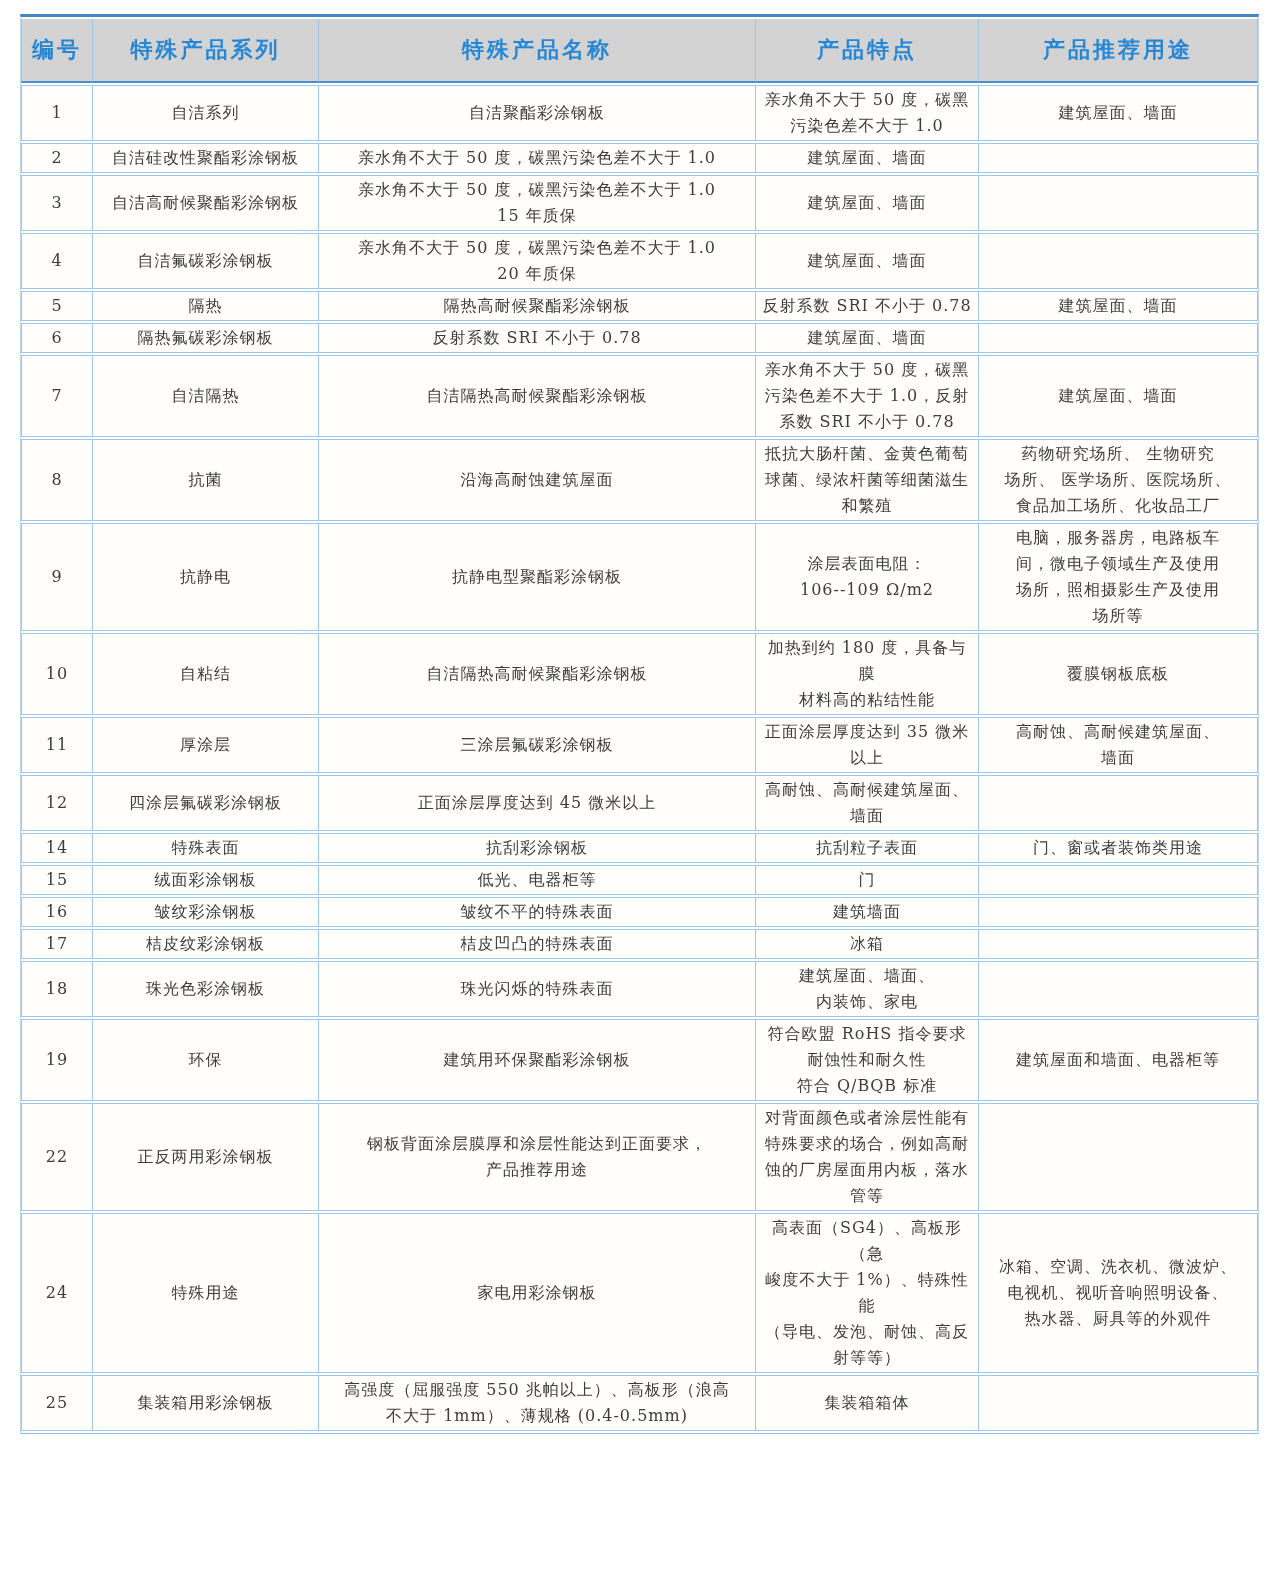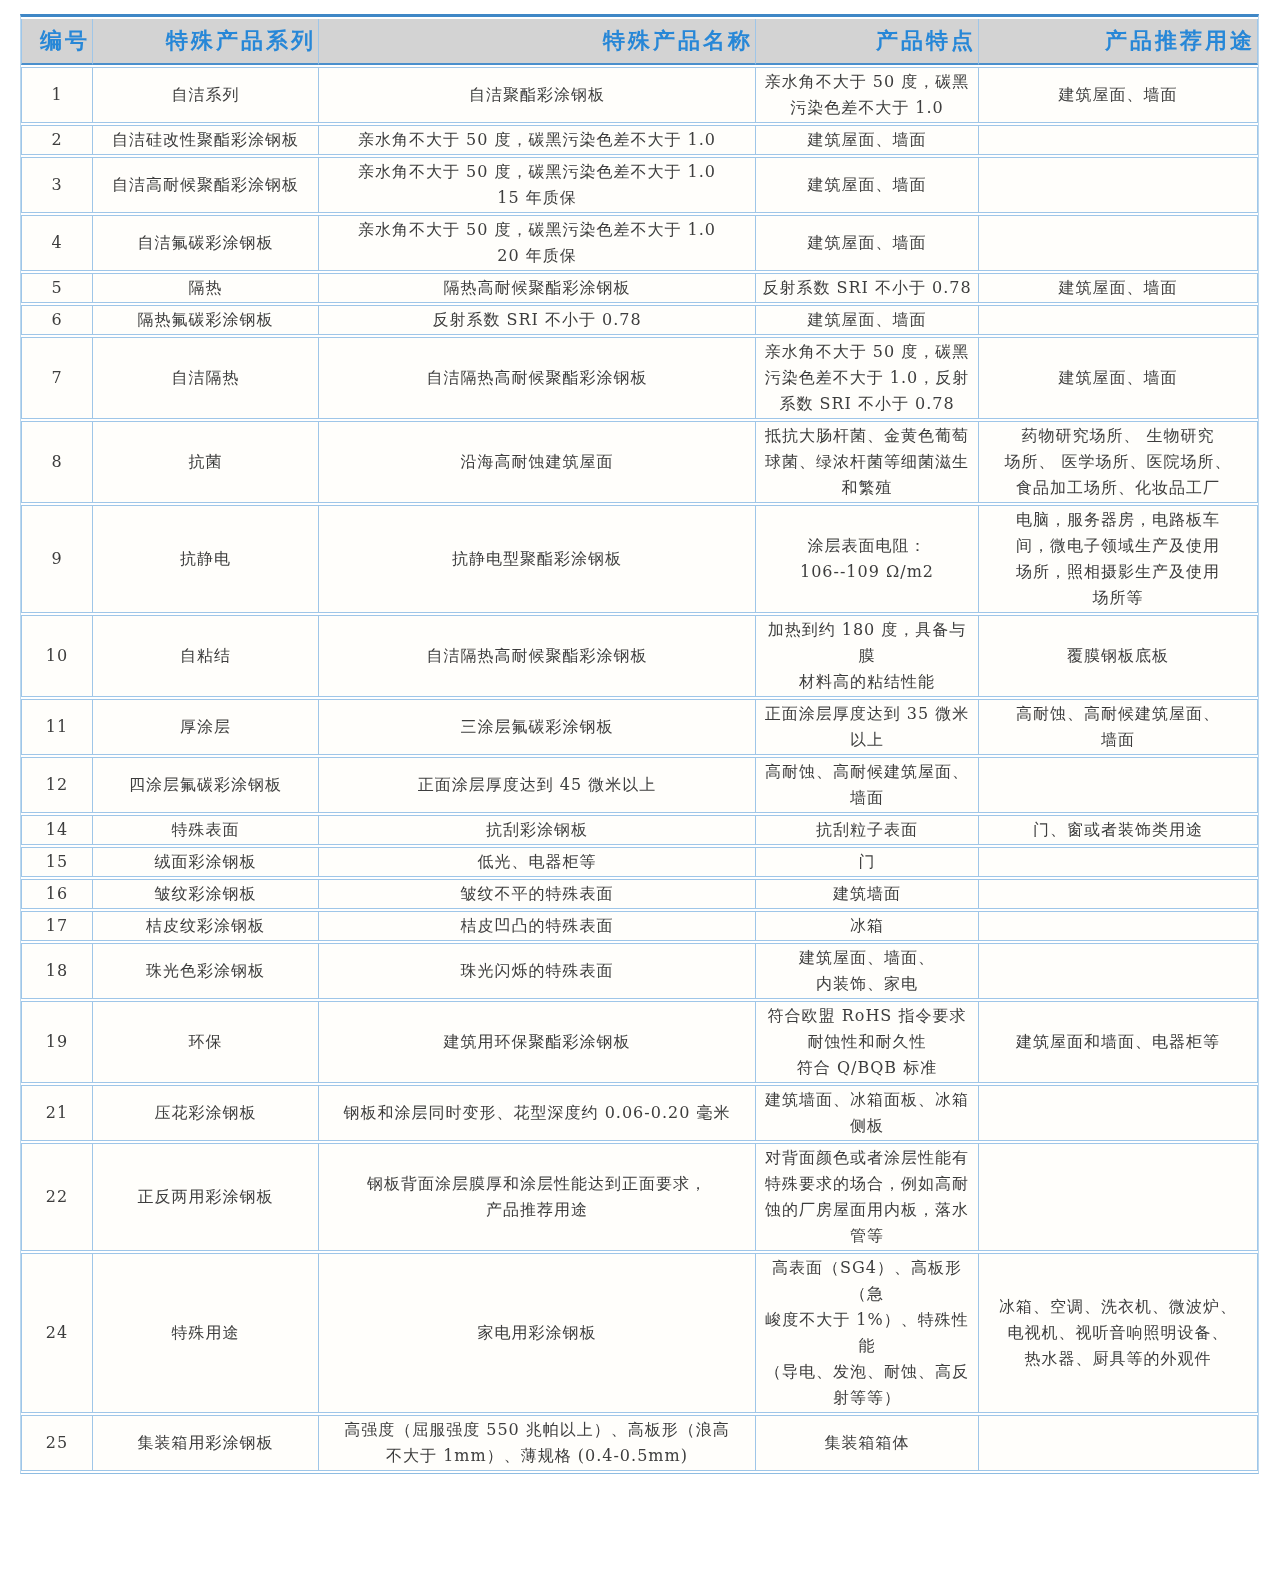--- a/index.html
+++ b/index.html
@@ -25,22 +25,22 @@
     border-left: 1px solid #bcd8ee;
     border-right: 1px solid #bcd8ee;
   }
   th {
     background: #d3d3d3;
     color: #2787d7;
     font-family: "DejaVu Sans", sans-serif;
     font-weight: bold;
     font-size: 22px;
     letter-spacing: 3px;
-    height: 46px;
-    text-align: right;
+    height: 64px;
+    text-align: center;
     vertical-align: middle;
     border-bottom: 2px solid #4a8fcc;
     border-right: 1px solid #9fc6e8;
     padding: 0 2px;
   }
   th:first-child { border-left: 1px solid #9fc6e8; }
   td {
     background: #fffefb;
     color: #3d3d3d;
     font-size: 16px;
@@ -224,28 +224,20 @@
         <tr>
     <td>19</td>
     <td>环保</td>
     <td>建筑用环保聚酯彩涂钢板</td>
     <td>符合欧盟 RoHS 指令要求
 耐蚀性和耐久性
 符合 Q/BQB 标准</td>
     <td>建筑屋面和墙面、电器柜等</td>
   </tr>
         <tr>
-    <td>21</td>
-    <td>压花彩涂钢板</td>
-    <td>钢板和涂层同时变形、花型深度约 0.06-0.20 毫米</td>
-    <td>建筑墙面、冰箱面板、冰箱
-侧板</td>
-    <td></td>
-  </tr>
-        <tr>
     <td>22</td>
     <td>正反两用彩涂钢板</td>
     <td>钢板背面涂层膜厚和涂层性能达到正面要求，
 产品推荐用途</td>
     <td>对背面颜色或者涂层性能有
 特殊要求的场合，例如高耐
 蚀的厂房屋面用内板，落水
 管等</td>
     <td></td>
   </tr>

